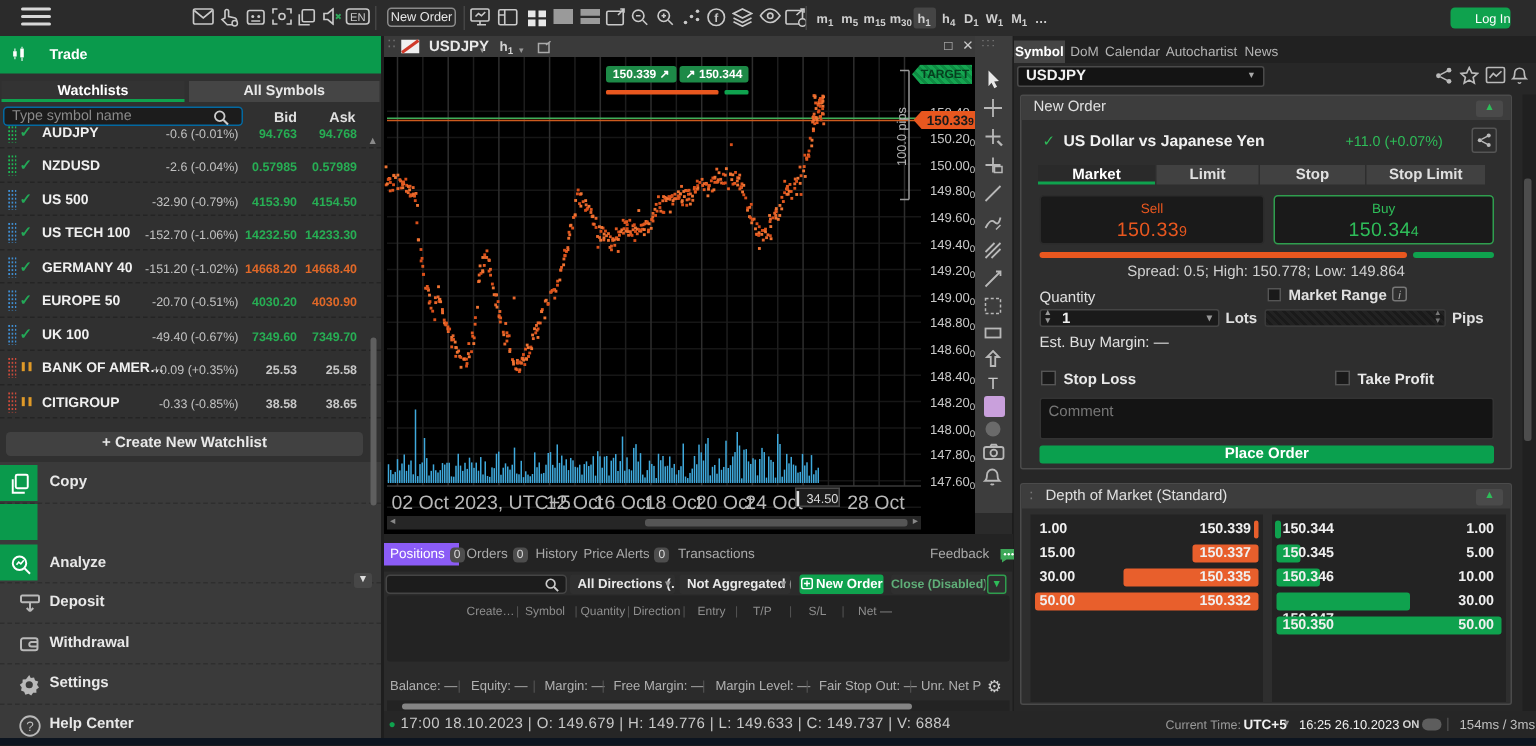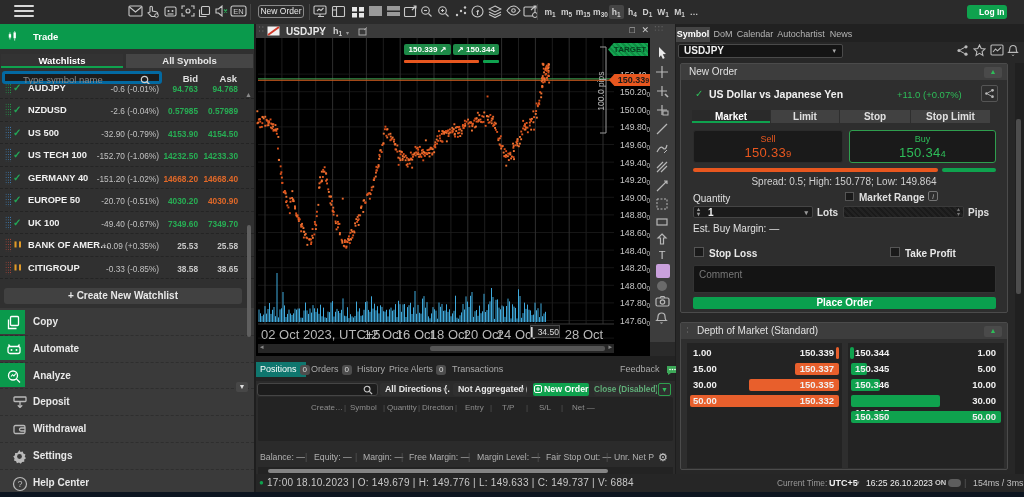--- a/index.html
+++ b/index.html
@@ -4,28 +4,28 @@
 *{margin:0;padding:0;box-sizing:border-box;font-family:"Liberation Sans",sans-serif;}
 body{width:1024px;height:497px;background:#1e1e1e;overflow:hidden;position:relative;font-size:11px;color:#ddd;}
 .abs{position:absolute;}
 #topbar{position:absolute;left:0;top:0;width:1024px;height:24px;background:#2b2b2b;}
 .burger{position:absolute;left:14px;top:5px;width:20px;height:14px;}
 .burger div{height:2px;background:#d8d8d8;margin-bottom:3px;border-radius:1px;}
 .tbi{position:absolute;top:5px;}
 #neworderbtn{position:absolute;left:258px;top:5px;width:46px;height:13px;border:1px solid #8a8a8a;border-radius:3px;color:#e8e8e8;font-size:8.5px;text-align:center;line-height:11px;}
 .tf{position:absolute;top:5px;width:15px;height:14px;color:#cfcfcf;font-size:8.5px;font-weight:bold;text-align:center;line-height:14px;}
 .tfsub{font-size:6.5px;vertical-align:-2px;}
-#loginbtn{position:absolute;left:967px;top:5px;width:40px;height:14px;background:#0fa24e;border-radius:3px;color:#fff;font-size:8.5px;font-weight:bold;text-align:left;line-height:14px;padding-left:12px;}
+#loginbtn{position:absolute;left:967px;top:5px;width:40px;height:14px;background:#0fa24e;border-radius:3px;color:#fff;font-size:8.5px;font-weight:normal;text-align:right;line-height:14px;}
 .vsep{position:absolute;top:4px;width:1px;height:16px;background:#454545;}
 #leftpanel{position:absolute;left:0;top:24px;width:254px;height:468px;background:#303030;}
 #tradehdr{position:absolute;left:0;top:0;width:254px;height:25px;background:#0a9a4c;}
 #tradeico{position:absolute;left:7px;top:4px;width:13px;height:17px;}
 #tradehdr .t{position:absolute;left:33px;top:7px;font-size:9.5px;font-weight:bold;color:#fff;}
 .ltab{position:absolute;top:30px;height:14px;font-size:9.5px;font-weight:bold;text-align:center;line-height:14px;}
-#lsearch{position:absolute;left:2px;top:47px;width:160px;height:13px;background:#1c1c1c;border:3px solid #0369a1;border-radius:3px;color:#8a8a8a;font-size:9.5px;line-height:12px;padding-left:18px;}
+#lsearch{position:absolute;left:2px;top:47px;width:160px;height:13px;background:#1c1c1c;border:1px solid #0369a1;border-radius:3px;color:#8a8a8a;font-size:9.5px;line-height:12px;padding-left:5px;}
 .bidask{position:absolute;top:49px;font-size:9.5px;font-weight:bold;color:#e0e0e0;}
 #wlist{position:absolute;left:0;top:60px;width:254px;height:199px;overflow:hidden;background:#303030;}
 .wrow{position:absolute;left:0;width:254px;height:22.5px;border-bottom:1px dashed #242424;}
 .mini{position:absolute;left:5px;top:4px;width:6px;height:14px;}
 .chk{position:absolute;left:13px;top:5px;color:#23a857;font-size:10px;font-weight:bold;}
 .pse{position:absolute;left:13px;top:6px;color:#e09a28;font-size:6px;letter-spacing:-0.5px;}
 .wname{position:absolute;left:28px;top:6px;font-size:9.3px;font-weight:bold;color:#f0f0f0;}
 .wchg{position:absolute;right:95px;top:7px;font-size:8.3px;color:#c2c2c2;}
 .wbid{position:absolute;right:56px;top:7px;font-size:8.3px;font-weight:bold;}
 .wask{position:absolute;right:16px;top:7px;font-size:8.3px;font-weight:bold;}
@@ -287,29 +287,20 @@
   <div id="lmenu">
       <div class="mgreen" style="top:1.5px"></div>
       <div class="mitem" style="top:1.0px">
         <span class="micon"><svg width="15" height="15" viewBox="0 0 15 15">
             <rect x="4.5" y="1.5" width="8" height="9" rx="1" fill="none" stroke="#fff" stroke-width="1.3"></rect>
             <path d="M10.5 13.5h-8v-9" fill="none" stroke="#fff" stroke-width="1.3"></path>
           </svg></span>
         <span class="mlab">Copy</span>
       </div>
       <div class="mgreen" style="top:28.3px"></div>
-      <div class="mitem" style="top:27.8px">
-        <span class="micon"><svg width="16" height="15" viewBox="0 0 16 15">
-            <rect x="2" y="4.5" width="12" height="7" rx="2" fill="none" stroke="#fff" stroke-width="1.3"></rect>
-            <circle cx="5.5" cy="8" r="1" fill="#fff"></circle>
-            <circle cx="10.5" cy="8" r="1" fill="#fff"></circle>
-            <path d="M4 4.5l-1.5-2M12 4.5l1.5-2" fill="none" stroke="#fff" stroke-width="1.3"></path>
-          </svg></span>
-        <span class="mlab">Automate</span>
-      </div>
       <div class="mgreen" style="top:55.1px"></div>
       <div class="mitem" style="top:54.6px">
         <span class="micon"><svg width="16" height="15" viewBox="0 0 16 15">
             <circle cx="7" cy="6.5" r="4.5" fill="none" stroke="#fff" stroke-width="1.3"></circle>
             <path d="M10.5 10l3.5 3.5" fill="none" stroke="#fff" stroke-width="1.3"></path>
             <path d="M5 7.5l1.5-1.8 1.4 1.2 2-2.4" fill="none" stroke="#fff" stroke-width="1.1"></path>
           </svg></span>
         <span class="mlab">Analyze</span>
       </div>
       <div class="mitem" style="top:81.4px">
@@ -1250,21 +1241,21 @@
   <div class="abs" style="left:394px;top:318px;width:25px;height:14px;background:#2a2a2a;"></div>
   <div id="chscroll">
       <div class="hnd" style="left:172px;width:175px"></div>
       <span style="position:absolute;left:2px;top:-1px;color:#888;font-size:7px">◂</span>
       <span style="position:absolute;right:2px;top:-1px;color:#888;font-size:7px">▸</span>
     </div>
 </div>
 
 <div id="bottom">
   <div style="position:absolute;left:0;top:0;width:419px;height:25px;background:#232323;"></div>
-  <div class="btab" style="left:0px;width:50px;background:#0f766e;color:#fff;padding-left:4px;">Positions<span class="badge">0</span></div>
+  <div class="btab" style="left:0px;width:50px;background:#8b5cf6;color:#fff;padding-left:4px;">Positions<span class="badge">0</span></div>
   <div class="btab" style="left:55px;">Orders<span class="badge">0</span></div>
   <div class="btab" style="left:101px;">History</div>
   <div class="btab" style="left:133px;font-size:8.7px;">Price Alerts<span class="badge">0</span></div>
   <div class="btab" style="left:196px;">Transactions</div>
   <div class="btab" style="left:364px;">Feedback</div>
   <svg width="13" height="11" style="position:absolute;left:410px;top:9px" viewBox="0 0 13 11">
       <path d="M1 1h11v7H5L2 10V8H1z" fill="#3da858"></path>
       <circle cx="4" cy="4.5" r="0.8" fill="#fff"></circle>
       <circle cx="6.5" cy="4.5" r="0.8" fill="#fff"></circle>
       <circle cx="9" cy="4.5" r="0.8" fill="#fff"></circle>

